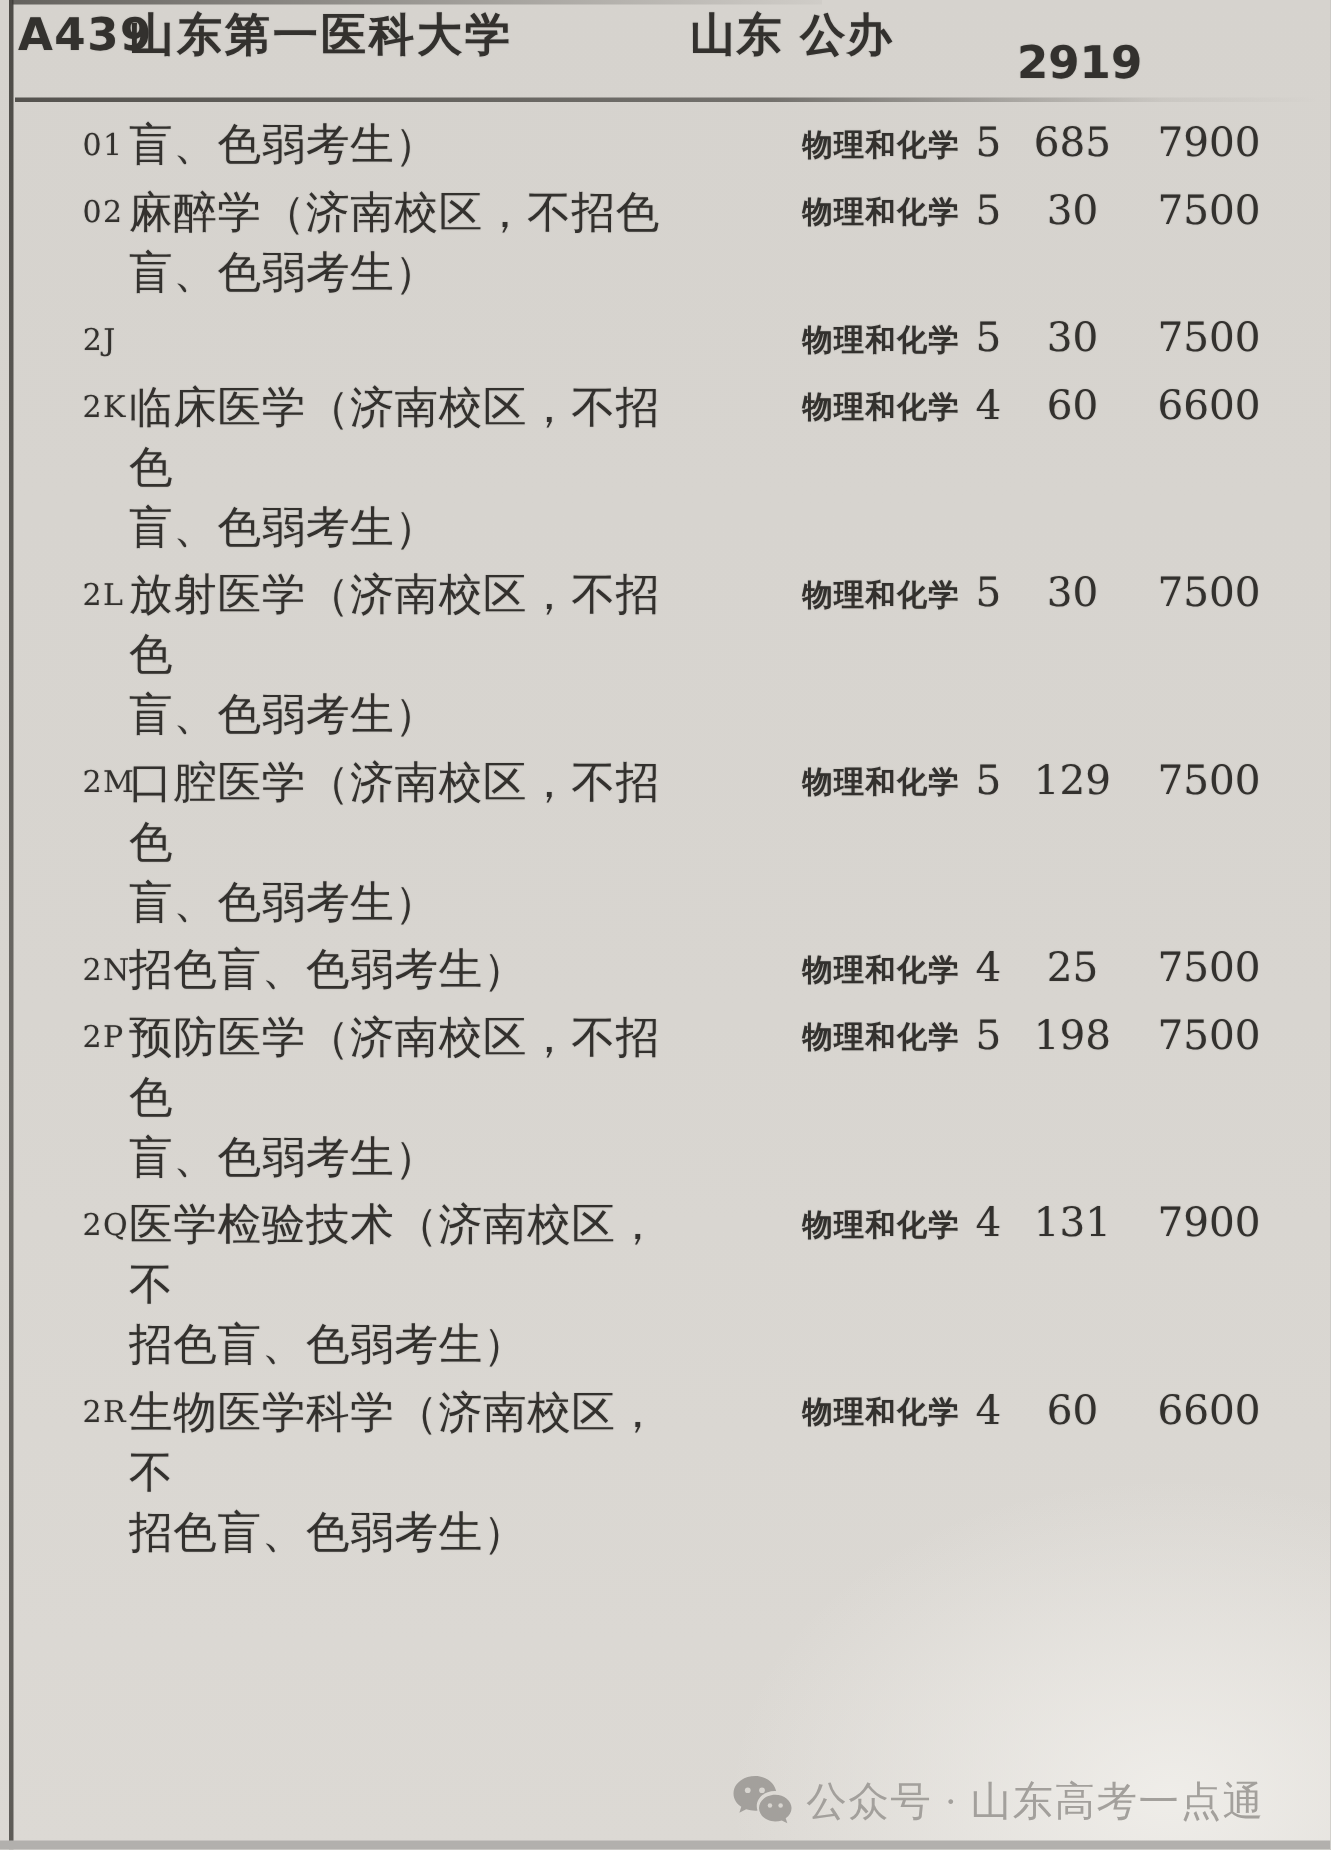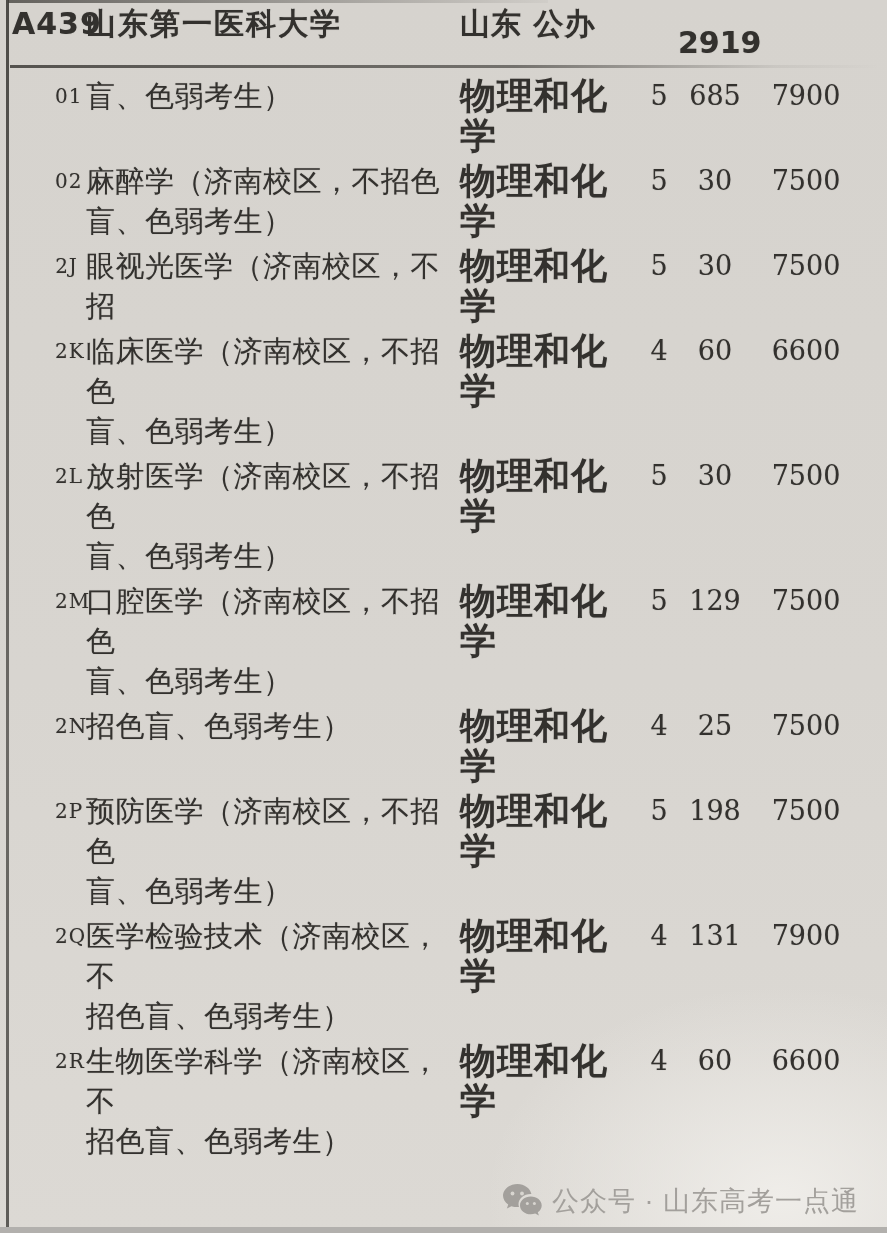--- a/index.html
+++ b/index.html
@@ -24,25 +24,25 @@
     font-weight:bold;font-size:30px;line-height:38px;}
   .h-code{text-align:left;padding-left:2px;letter-spacing:1px;}
   .h-name{padding-left:8px;letter-spacing:2px;}
   .h-provtype{text-align:left;letter-spacing:1px;}
   .h-total{text-align:center;font-weight:600;margin-top:19px;}
   .header-underline{height:3px;margin:3px 0 8px 0;
     background:linear-gradient(to right,rgba(62,60,56,0.85) 0%,rgba(62,60,56,0.65) 58%,rgba(62,60,56,0.08) 88%,transparent 100%);}
   .row{margin-bottom:5px;font-size:29px;line-height:40px;align-items:start;}
   .cell-code{text-align:center;font-size:20px;letter-spacing:1px;margin-left:45px;}
   .cell-major{padding-left:8px;letter-spacing:0.5px;}
-  .cell-subject{text-align:left;font-family:"DejaVu Sans","Liberation Sans",sans-serif;
-    font-weight:600;font-size:36px;letter-spacing:1px;}
+  .cell-subject{text-align:right;font-family:"DejaVu Sans","Liberation Sans",sans-serif;
+    font-weight:600;font-size:20px;letter-spacing:1px;}
   .cell-num{text-align:center;font-size:27px;}
-  .watermark{position:absolute;right:28px;bottom:14px;display:flex;align-items:flex-start;gap:10px;
-    color:#a3a09c;font-family:Liberation Sans, sans-serif;
+  .watermark{position:absolute;right:44px;bottom:14px;display:flex;align-items:flex-start;gap:10px;
+    color:#a3a09c;font-family:Liberation Serif, serif;
     font-size:27px;letter-spacing:1px;text-shadow:none;}
   .wm-icon{width:40px;height:36px;flex:0 0 auto;}
   .bottom-strip{position:absolute;left:0;right:0;bottom:0;height:6px;background:#b2b0ad;}
 </style>
 </head>
 <body>
 
 <div class="page">
   <div class="v-border"></div>
   <div class="top-line"></div>
@@ -76,21 +76,20 @@
             <div>盲、色弱考生）</div>
           </div>
           <div class="cell-subject">物理和化学</div>
           <div class="cell-num">5</div>
           <div class="cell-num">30</div>
           <div class="cell-num">7500</div>
         </div>
         <div class="grid row">
           <div class="cell-code">2J</div>
           <div class="cell-major">
-            <div>眼视光医学（济南校区，不招</div>
           </div>
           <div class="cell-subject">物理和化学</div>
           <div class="cell-num">5</div>
           <div class="cell-num">30</div>
           <div class="cell-num">7500</div>
         </div>
         <div class="grid row">
           <div class="cell-code">2K</div>
           <div class="cell-major">
             <div>临床医学（济南校区，不招色</div>

